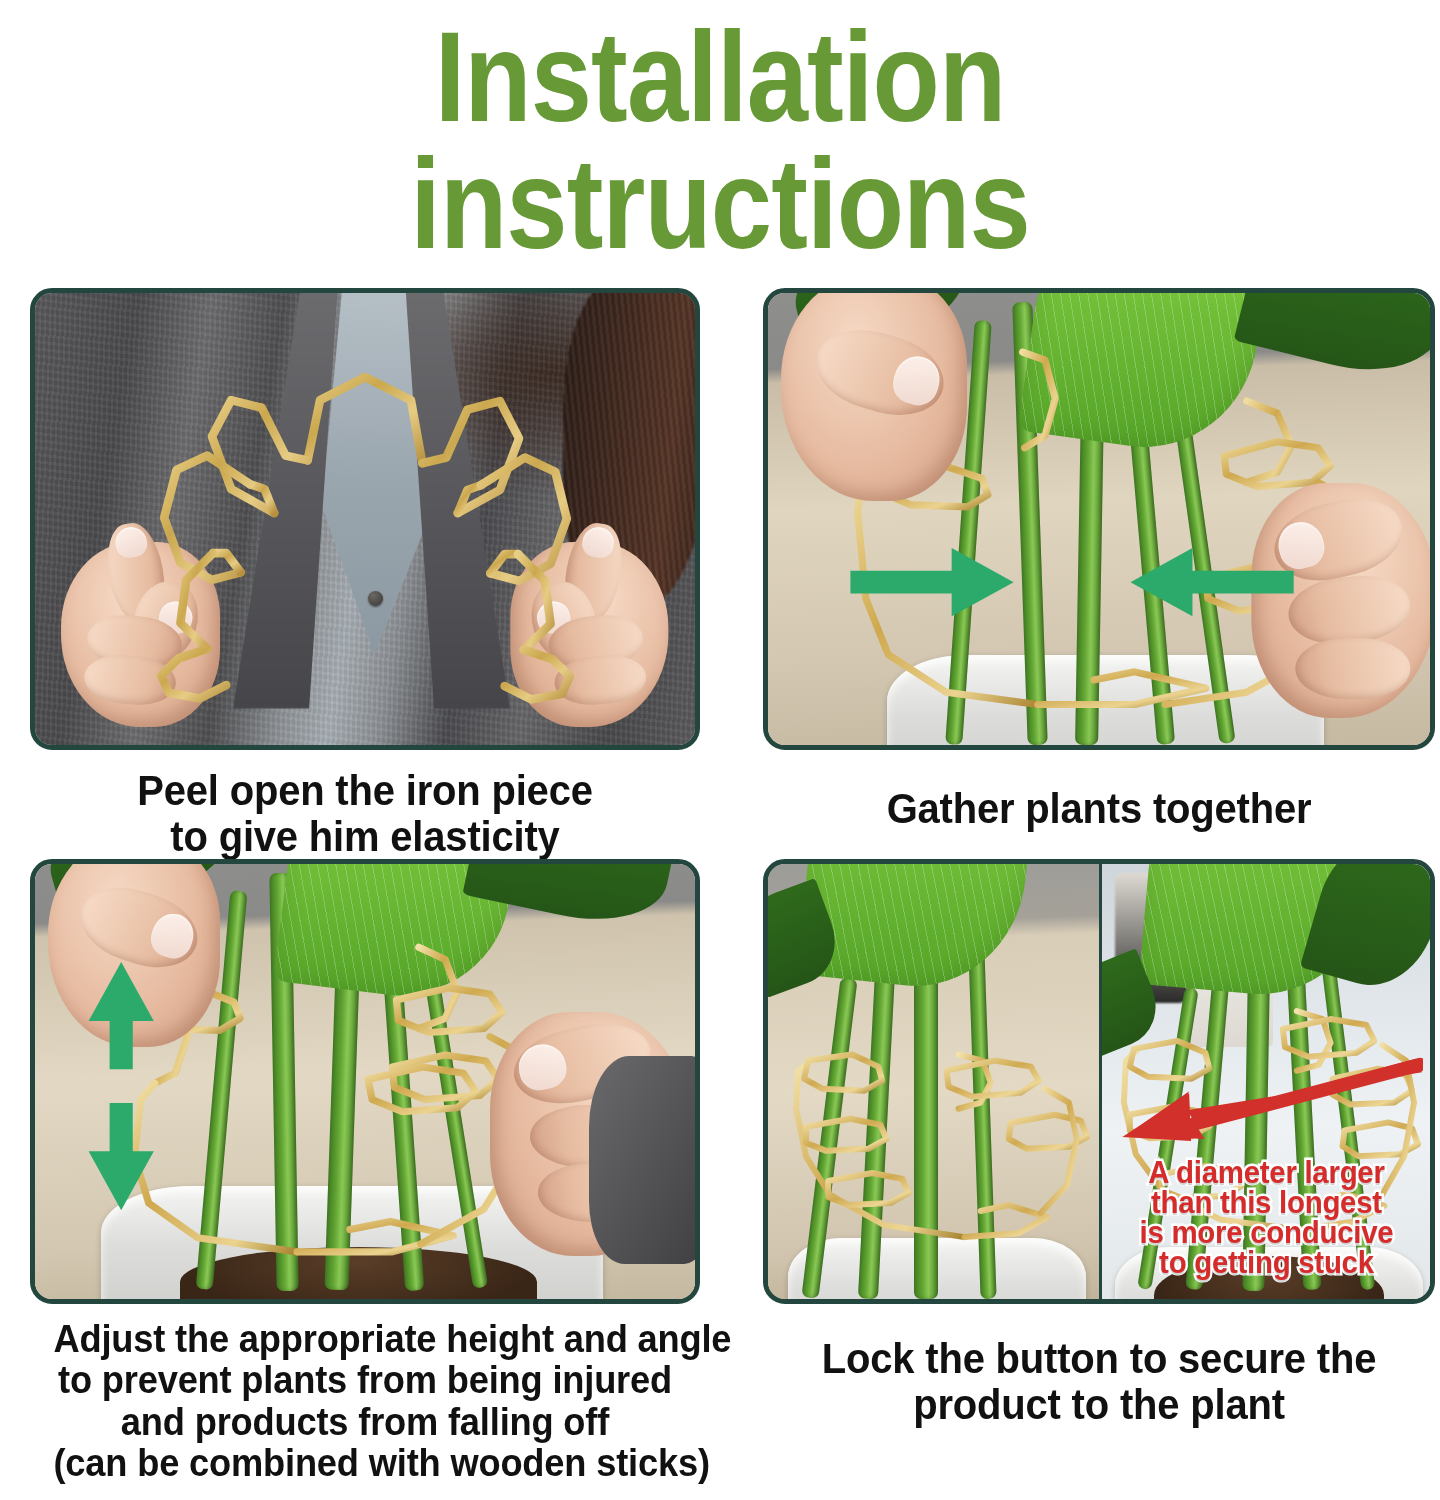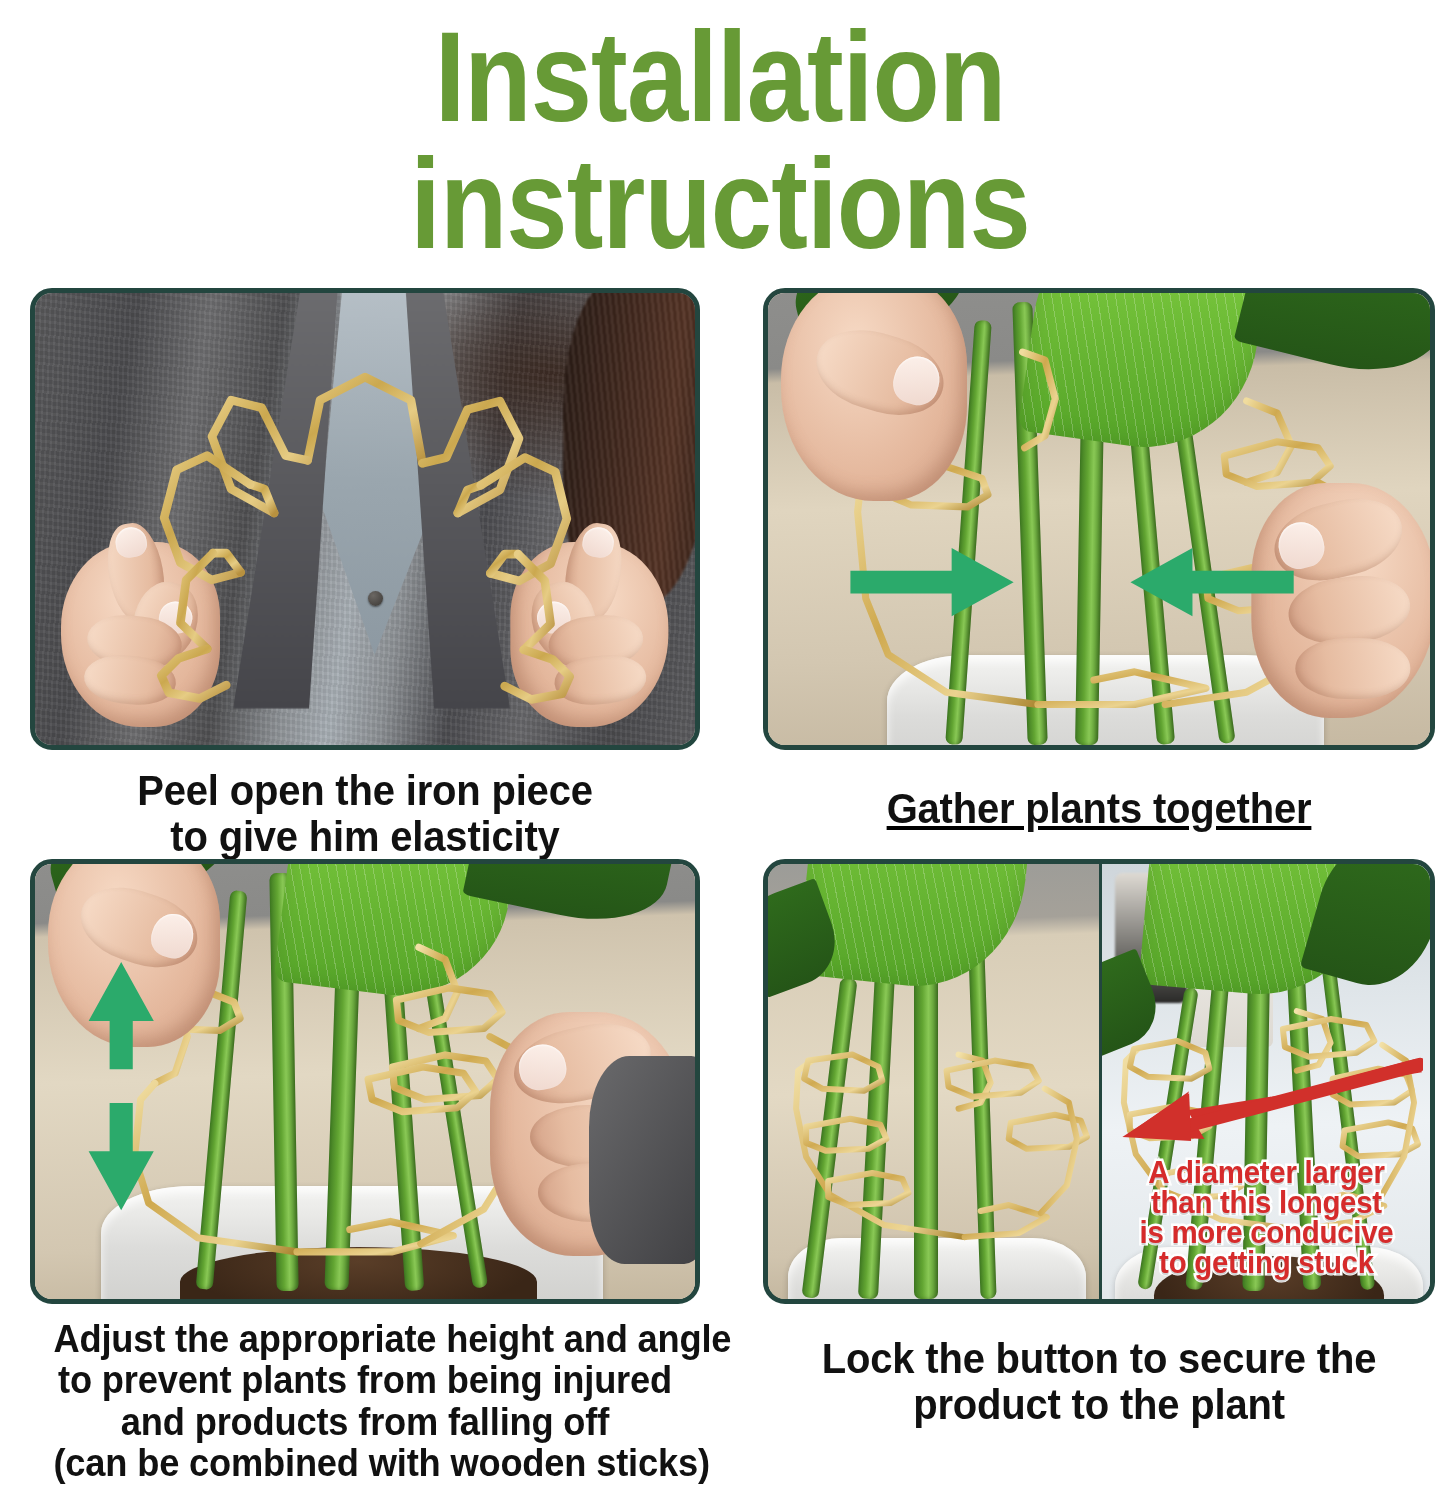--- a/index.html
+++ b/index.html
@@ -38,21 +38,21 @@
     top: 288px;
     left: 0;
     width: 1440px;
     display: grid;
     grid-template-columns: 740px 700px;
     grid-template-rows: auto auto;
   }
 
   .cell { position: relative; }
   .cell.c1 { padding: 0 40px 0 30px; }
-  .cell.c2 { padding: 0 5px 0 23px; text-decoration: underline; }
+  .cell.c2 { padding: 0 5px 0 23px; }
   .cell.c3 { padding: 0 40px 0 30px; }
   .cell.c4 { padding: 0 5px 0 23px; }
 
   
   .photo {
     position: relative;
     width: 100%;
     border: 5px solid #23463F;
     border-radius: 22px;
     overflow: hidden;

